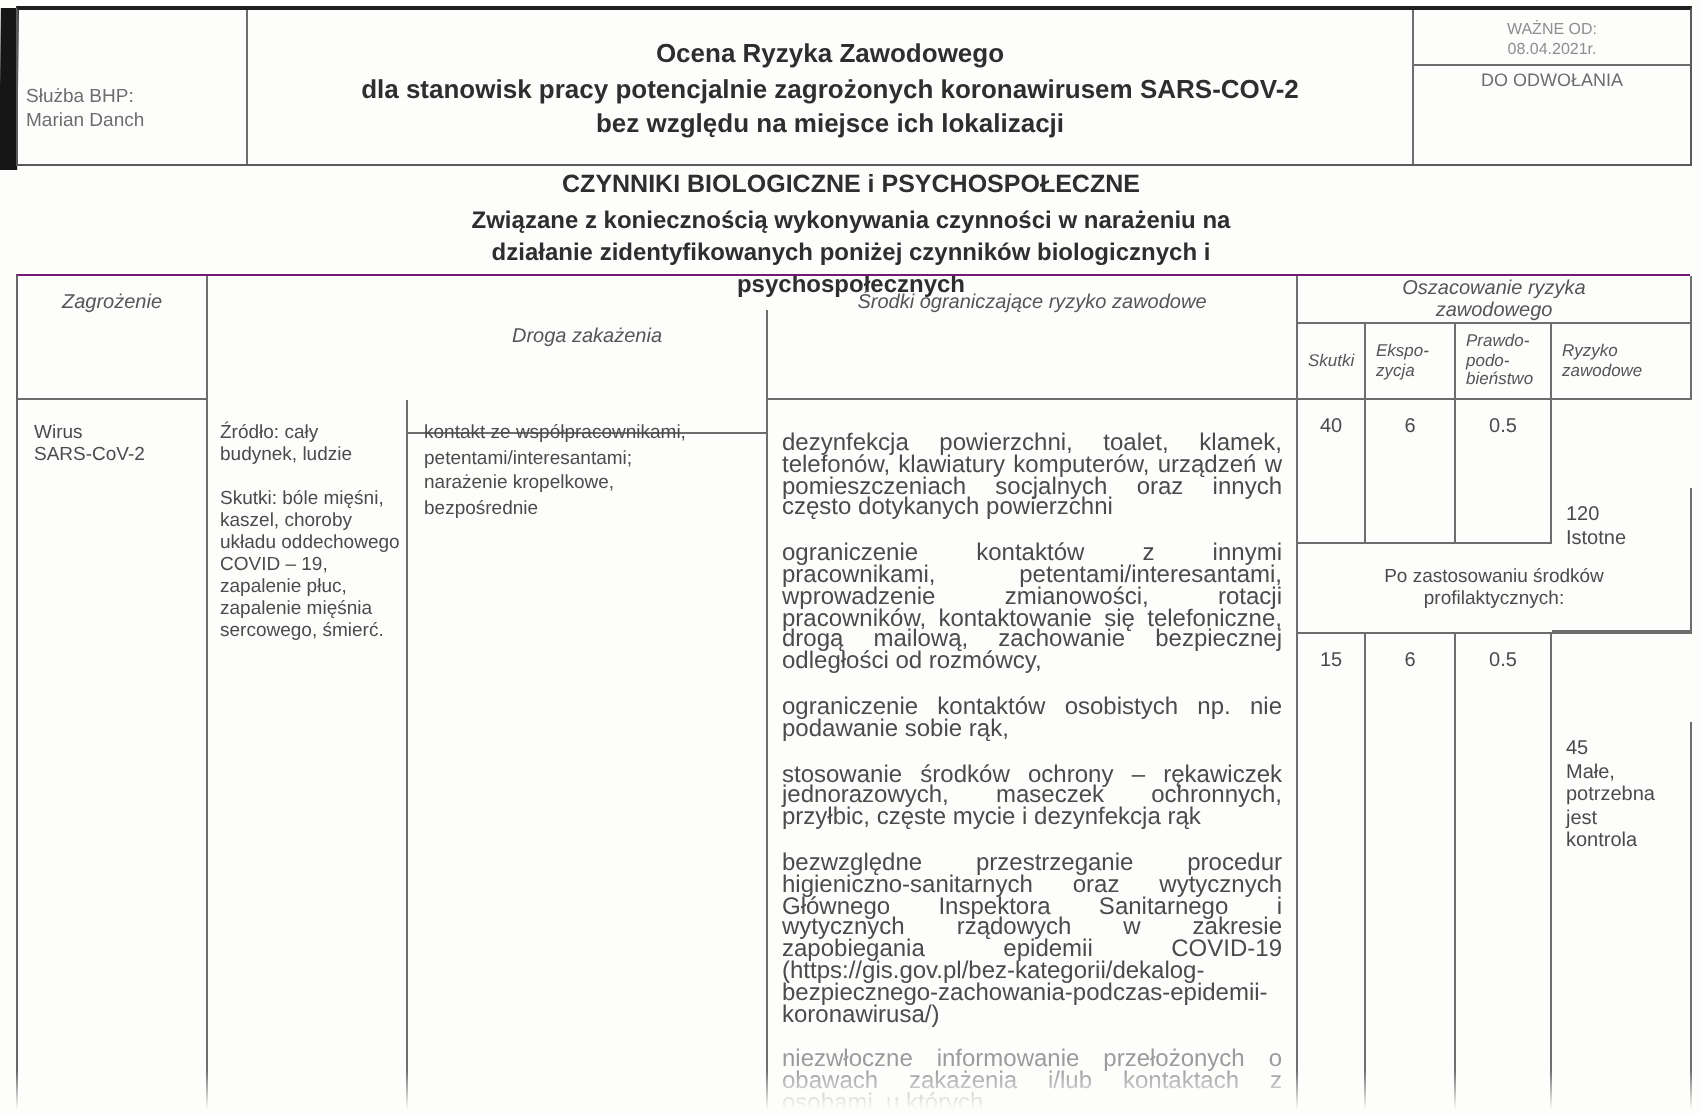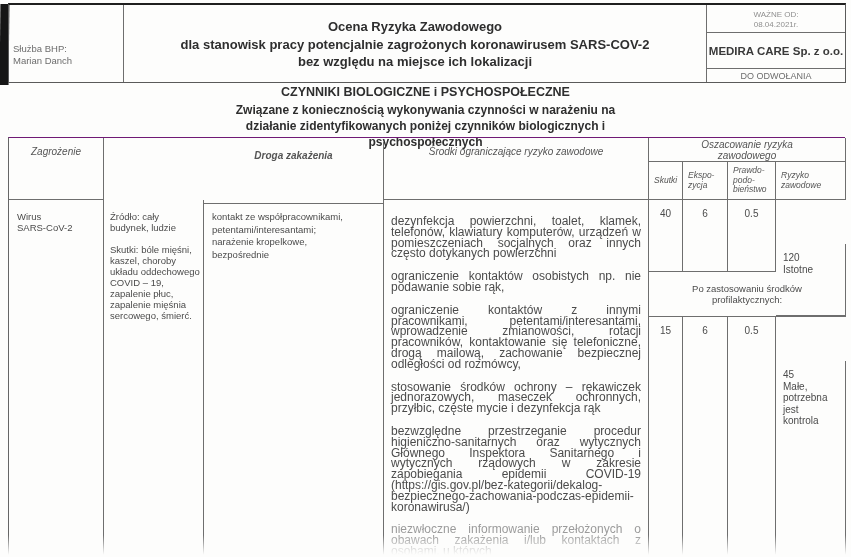--- a/index.html
+++ b/index.html
@@ -98,32 +98,31 @@
     <div class="hdr-left">Służba BHP:
 Marian Danch</div>
     <div class="hdr-center">
       <div>Ocena Ryzyka Zawodowego</div>
       <div>dla stanowisk pracy potencjalnie zagrożonych koronawirusem SARS-COV-2</div>
       <div>bez względu na miejsce ich lokalizacji</div>
     </div>
     <div class="hdr-right">
       <div class="r1">WAŻNE OD:
 08.04.2021r.</div>
-      <div class="r2">MEDIRA CARE Sp. z o.o.</div>
       <div class="r3">DO ODWOŁANIA</div>
     </div>
   </div>
 
   <div class="sec-title">CZYNNIKI BIOLOGICZNE i PSYCHOSPOŁECZNE</div>
   <div class="sec-sub">Związane z koniecznością wykonywania czynności w narażeniu na działanie zidentyfikowanych poniżej czynników biologicznych i psychospołecznych</div>
 
   <div class="tbl">
 
     <div class="cell hcell" style="left:0; top:0; width:95px; height:62px;">Zagrożenie</div>
-    <div class="cell hcell" style="left:195px; top:4px; width:180px; height:62px;font-weight:bold;">Droga zakażenia</div>
+    <div class="cell hcell" style="left:195px; top:17px; width:180px; height:62px;">Droga zakażenia</div>
     <div class="cell hcell" style="left:375px; top:0; width:265px; height:62px;">Środki ograniczające ryzyko zawodowe</div>
     <div class="cell hcell" style="left:640px; top:0; width:197px; height:24px; padding-top:2px; line-height:10.5px;">Oszacowanie ryzyka
 zawodowego</div>
     <div class="cell subcell" style="left:640px; top:24px; width:34px; height:38px;">Skutki</div>
     <div class="cell subcell" style="left:674px; top:24px; width:45px; height:38px;">Ekspo-
 zycja</div>
     <div class="cell subcell" style="left:719px; top:24px; width:48px; height:38px;">Prawdo-
 podo-
 bieństwo</div>
     <div class="cell subcell" style="left:767px; top:24px; width:70px; height:38px;">Ryzyko
@@ -141,22 +140,22 @@
 zapalenie płuc,
 zapalenie mięśnia
 sercowego, śmierć.</div>
     <div class="cell bodycell" style="left:195px; top:62px; width:180px; height:357px; padding:11px 4px 0 8px; line-height:12.5px;">kontakt ze współpracownikami,
 petentami/interesantami;
 narażenie kropelkowe,
 bezpośrednie</div>
 
     <div class="cell measures" style="left:375px; top:62px; width:265px; height:357px;">
       <p>dezynfekcja powierzchni, toalet, klamek, telefonów, klawiatury komputerów, urządzeń w pomieszczeniach socjalnych oraz innych często dotykanych powierzchni</p>
+      <p>ograniczenie kontaktów z innymi pracownikami, petentami/interesantami, wprowadzenie zmianowości, rotacji pracowników, kontaktowanie się telefoniczne, drogą mailową, zachowanie bezpiecznej odległości od rozmówcy,</p>
       <p>ograniczenie kontaktów osobistych np. nie podawanie sobie rąk,</p>
-      <p>ograniczenie kontaktów z innymi pracownikami, petentami/interesantami, wprowadzenie zmianowości, rotacji pracowników, kontaktowanie się telefoniczne, drogą mailową, zachowanie bezpiecznej odległości od rozmówcy,</p>
       <p>stosowanie środków ochrony – rękawiczek jednorazowych, maseczek ochronnych, przyłbic, częste mycie i dezynfekcja rąk</p>
       <p>bezwzględne przestrzeganie procedur higieniczno-sanitarnych oraz wytycznych Głównego Inspektora Sanitarnego i wytycznych rządowych w zakresie zapobiegania epidemii COVID-19 (https://gis.gov.pl/bez-kategorii/dekalog-bezpiecznego-zachowania-podczas-epidemii-koronawirusa/)</p>
       <p class="faded">niezwłoczne informowanie przełożonych o obawach zakażenia i/lub kontaktach z osobami, u których</p>
     </div>
 
     <div class="cell num" style="left:640px; top:62px; width:34px; height:72px;">40</div>
     <div class="cell num" style="left:674px; top:62px; width:45px; height:72px;">6</div>
     <div class="cell num" style="left:719px; top:62px; width:48px; height:72px;">0.5</div>
     <div class="cell num risk-result" style="left:767px; top:62px; width:70px; height:72px;">120
 Istotne</div>

